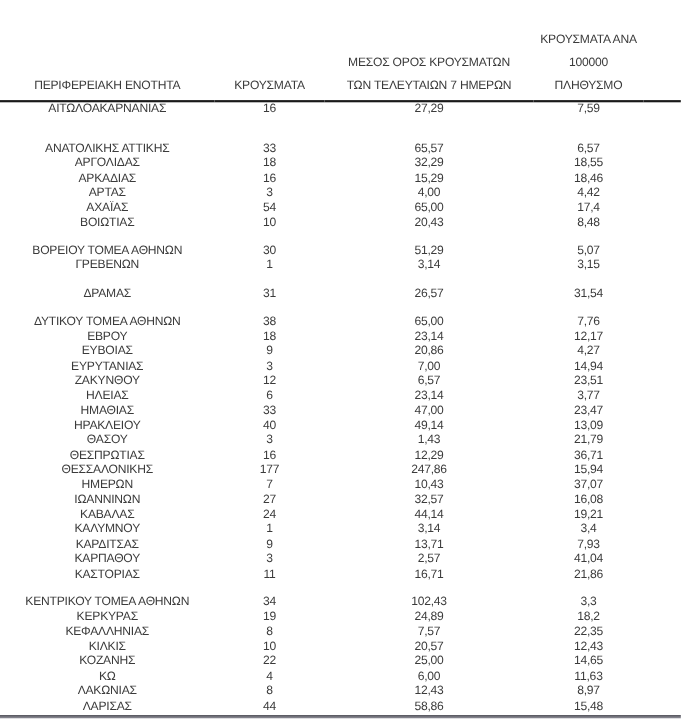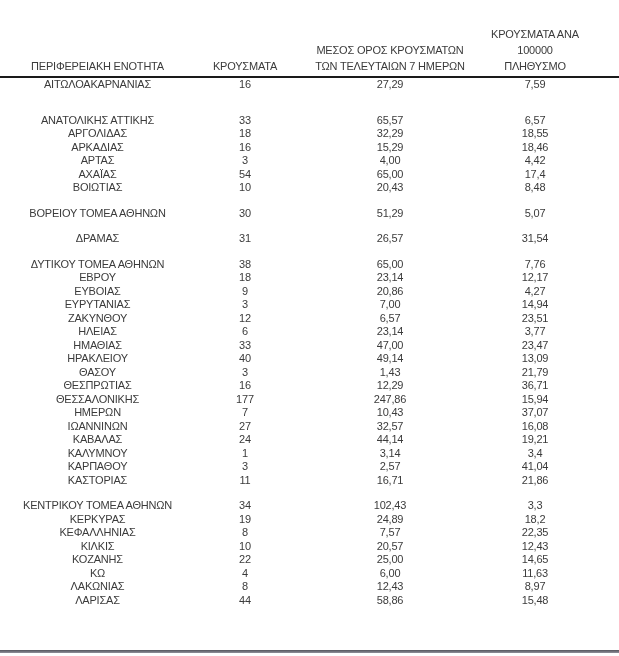--- a/index.html
+++ b/index.html
@@ -28,21 +28,21 @@
   col.c-cases   { width: 100px; }
   col.c-avg7    { width: 190px; }
   col.c-per100k { width: 100px; }
   col.c-filler  { width: 34px;  }
   thead th {
     font-weight: normal;
     text-align: center;
     vertical-align: bottom;
     padding-bottom: 2px;
     border-bottom: 2px solid #1a1a1a;
-    line-height: 16px;
+    line-height: 21px;
   }
   tbody td {
     text-align: center;
     height: 13.5px;
     line-height: 13.5px;
     white-space: nowrap;
     overflow: hidden;
   }
   tr.spacer td    { height: 12px; border: none; }
   tr.spacer-lg td { height: 22px; }
@@ -142,20 +142,27 @@
         <tr class="spacer">
           <td colspan="5"></td>
         </tr>
         <tr>
           <td>ΒΟΡΕΙΟΥ ΤΟΜΕΑ ΑΘΗΝΩΝ</td>
           <td>30</td>
           <td>51,29</td>
           <td>5,07</td>
           <td></td>
         </tr>
+        <tr>
+          <td>ΓΡΕΒΕΝΩΝ</td>
+          <td>1</td>
+          <td>3,14</td>
+          <td>3,15</td>
+          <td></td>
+        </tr>
         <tr class="spacer">
           <td colspan="5"></td>
         </tr>
         <tr>
           <td>ΔΡΑΜΑΣ</td>
           <td>31</td>
           <td>26,57</td>
           <td>31,54</td>
           <td></td>
         </tr>
@@ -258,20 +265,27 @@
           <td>24</td>
           <td>44,14</td>
           <td>19,21</td>
           <td></td>
         </tr>
         <tr>
           <td>ΚΑΛΥΜΝΟΥ</td>
           <td>1</td>
           <td>3,14</td>
           <td>3,4</td>
+          <td></td>
+        </tr>
+        <tr>
+          <td>ΚΑΡΔΙΤΣΑΣ</td>
+          <td>9</td>
+          <td>13,71</td>
+          <td>7,93</td>
           <td></td>
         </tr>
         <tr>
           <td>ΚΑΡΠΑΘΟΥ</td>
           <td>3</td>
           <td>2,57</td>
           <td>41,04</td>
           <td></td>
         </tr>
         <tr>

